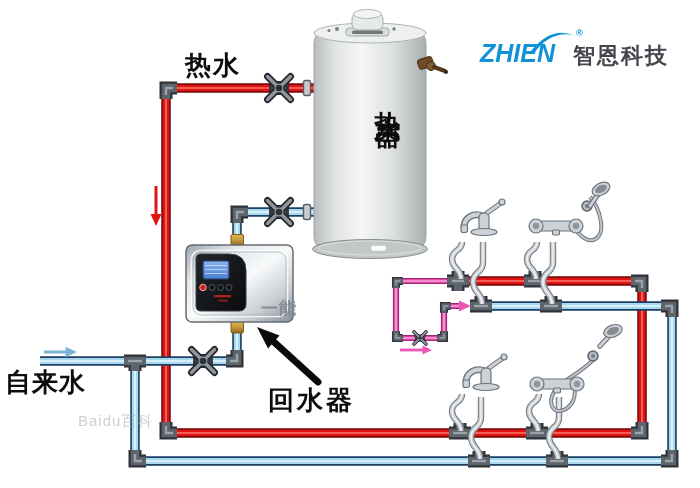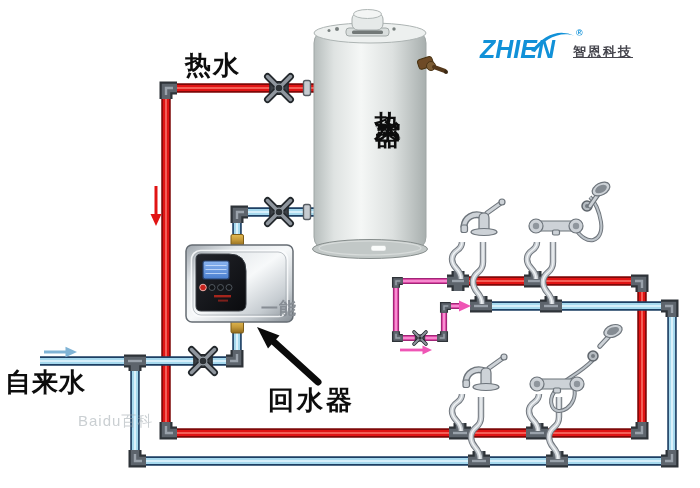--- a/index.html
+++ b/index.html
@@ -13,22 +13,22 @@
   .lbl-tank{left:371px;top:90px;font-size:26px;writing-mode:vertical-rl;letter-spacing:6px;}
   .lbl-brand{left:261px;top:297px;font-size:17px;color:#878d94;letter-spacing:1px;}
   .watermark{position:absolute;left:78px;top:412px;font-size:15px;font-weight:normal;
              color:#9fa8ae;opacity:.55;letter-spacing:1px;}
   .logo{position:absolute;left:480px;top:36px;display:flex;align-items:center;}
   .logo-latin{font-size:25px;line-height:1.1;font-weight:bold;font-style:italic;
               color:var(--c-logo_blue,#1191d8);}
   .logo-swoosh{position:absolute;left:50px;top:-9px;fill:var(--c-logo_blue,#1191d8);}
   .logo-reg{position:absolute;left:96px;top:-8px;font-size:9px;font-weight:bold;
             color:var(--c-logo_blue,#1191d8);}
-  .logo-cjk{font-size:13px;font-weight:bold;color:var(--c-logo_gray,#45454d);
-            margin-left:18px;margin-top:5px;letter-spacing:2px;text-decoration:underline;}
+  .logo-cjk{font-size:22px;font-weight:bold;color:var(--c-logo_gray,#45454d);
+            margin-left:18px;margin-top:5px;letter-spacing:2px;}
   
   .po-hot{fill:none;stroke:var(--c-hot_dark,#7e0808);stroke-width:9.5;stroke-linejoin:round;}
   .pi-hot{fill:none;stroke:var(--c-hot,#e11414);stroke-width:6.2;stroke-linejoin:round;}
   .ph-hot{fill:none;stroke:var(--c-hot_light,#ff9183);stroke-width:1.5;stroke-linejoin:round;opacity:.8;}
   .po-cold{fill:none;stroke:var(--c-cold_dark,#1d3f63);stroke-width:9.5;stroke-linejoin:round;}
   .pi-cold{fill:none;stroke:var(--c-cold,#a6d9ee);stroke-width:6.2;stroke-linejoin:round;}
   .ph-cold{fill:none;stroke:var(--c-cold_light,#eefaff);stroke-width:1.6;stroke-linejoin:round;opacity:.9;}
   .po-ret{fill:none;stroke:var(--c-return_dark,#a12577);stroke-width:6.2;stroke-linejoin:round;}
   .pi-ret{fill:none;stroke:var(--c-return,#ef55b5);stroke-width:3.6;stroke-linejoin:round;}
   .ph-ret{fill:none;stroke:var(--c-return_light,#ffc9ec);stroke-width:1.1;stroke-linejoin:round;opacity:.9;}

